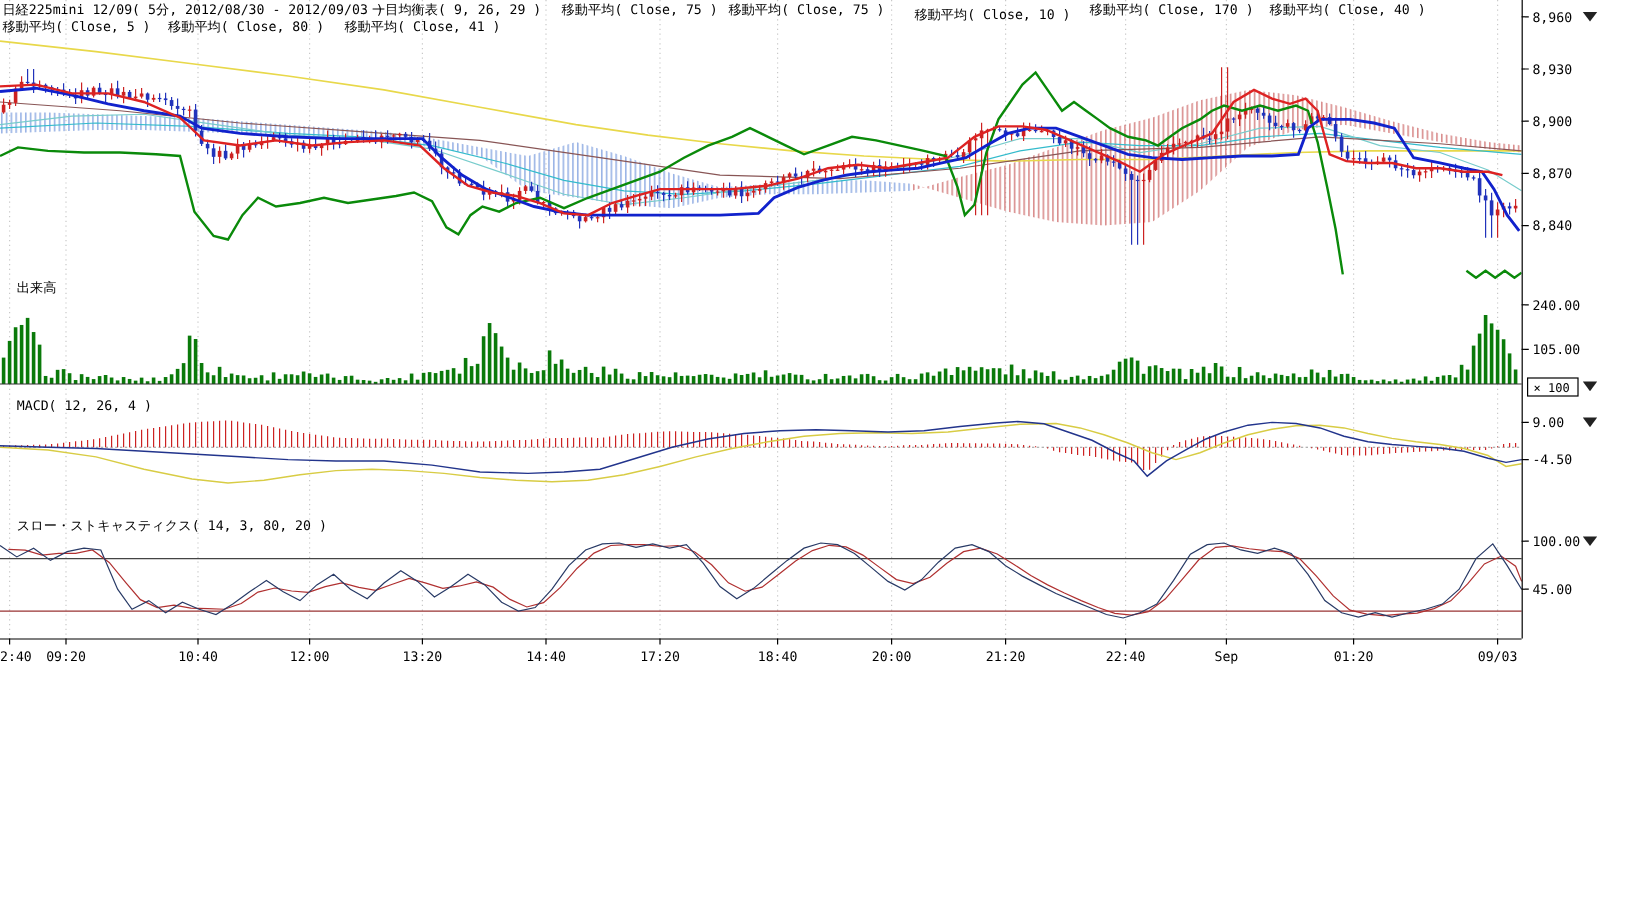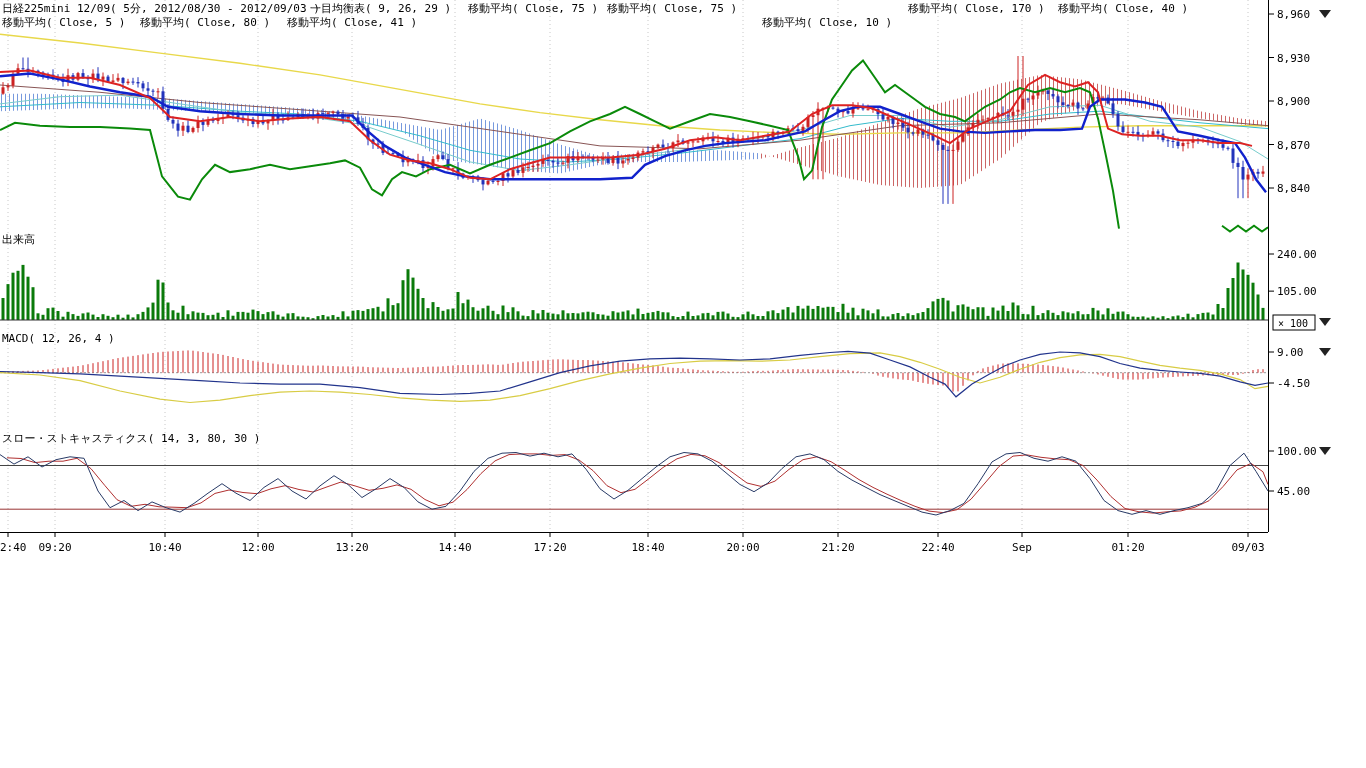--- a/index.html
+++ b/index.html
@@ -1,21 +1,21 @@
 <!DOCTYPE html>
 <html><head>
 <meta charset="utf-8">
 <style>
   html,body{margin:0;padding:0;}
   body{
     width:1366px;height:768px;background:#ffffff;position:relative;overflow:hidden;
     font-family:"DejaVu Sans Mono","Liberation Mono",monospace;
   }
   .hdr-label{position:absolute;font-size:11px;line-height:13px;color:#000;white-space:pre;}
-  .panel-label{position:absolute;font-size:11px;line-height:12px;color:#000;white-space:pre;background:transparent;}
+  .panel-label{position:absolute;font-size:11px;line-height:12px;color:#000;white-space:pre;background:transparent;margin-left:12px;}
   #chart{position:absolute;left:0;top:0;}
   .overlay{position:absolute;left:0;top:0;width:1204px;height:560px;pointer-events:none;}
 </style>
 </head>
 <body>
 
 <svg id="chart" width="1366" height="560">
     <defs>
       <pattern id="hatchB" width="4" height="6" patternUnits="userSpaceOnUse">
         <line x1="1.5" y1="0" x2="1.5" y2="6" stroke="#7799dd" stroke-width="1"></line>
@@ -1173,22 +1173,22 @@
       <line x1="1248" y1="532" x2="1248" y2="537" stroke="#000" stroke-width="1"></line>
       <text x="1248" y="551" text-anchor="middle" font-family="&quot;DejaVu Sans Mono&quot;,&quot;Liberation Mono&quot;,monospace" font-size="11px" fill="#000">09/03</text>
     </g>
   </svg>
 
 <div class="overlay">
   <span class="hdr-label" style="left:2px;top:2px">日経225mini 12/09( 5分, 2012/08/30 - 2012/09/03 )</span>
   <span class="hdr-label" style="left:310px;top:2px">一目均衡表( 9, 26, 29 )</span>
   <span class="hdr-label" style="left:468px;top:2px">移動平均( Close, 75 )</span>
   <span class="hdr-label" style="left:607px;top:2px">移動平均( Close, 75 )</span>
-  <span class="hdr-label" style="left:762px;top:16px">移動平均( Close, 10 )</span>
+  <span class="hdr-label" style="left:762px;top:6px">移動平均( Close, 10 )</span>
   <span class="hdr-label" style="left:908px;top:2px">移動平均( Close, 170 )</span>
   <span class="hdr-label" style="left:1058px;top:2px">移動平均( Close, 40 )</span>
   <span class="hdr-label" style="left:2px;top:16px">移動平均( Close, 5 )</span>
   <span class="hdr-label" style="left:140px;top:16px">移動平均( Close, 80 )</span>
   <span class="hdr-label" style="left:287px;top:16px">移動平均( Close, 41 )</span>
   <span class="panel-label" style="left:2px;top:234px">出来高</span>
   <span class="panel-label" style="left:2px;top:333px">MACD( 12, 26, 4 )</span>
-  <span class="panel-label" style="left:2px;top:433px">スロー・ストキャスティクス( 14, 3, 80, 30 )</span>
+  <span class="panel-label" style="left:2px;top:433px">スロー・ストキャスティクス( 14, 3, 80, 20 )</span>
 </div>
 
 </body></html>

